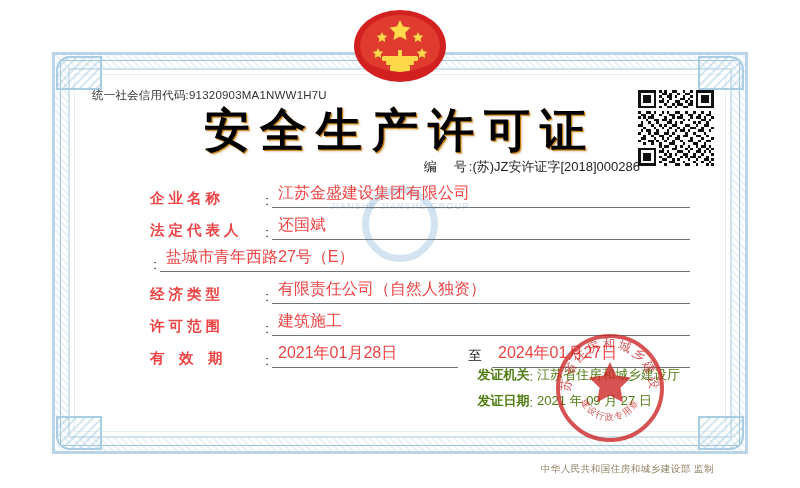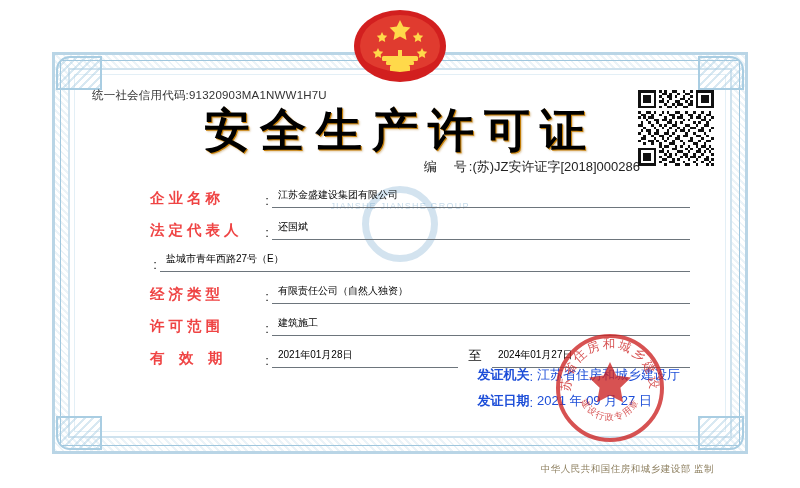--- a/index.html
+++ b/index.html
@@ -196,22 +196,22 @@
     flex: none;
   }
   .row .colon {
     width: 10px;
     text-align: center;
     font-size: 13px;
     color: #111111;
     flex: none;
   }
   .row .value {
-    font-size: 10px;
-    color: #000000;
+    font-size: 16px;
+    color: #ef4444;
     border-bottom: 1px solid #6d757c;
     flex: 1;
     padding: 0 0 3px 6px;
     min-height: 16px;
     white-space: nowrap;
     overflow: hidden;
   }
   .row .value.dual-a { flex: 0 0 180px; }
   .row .sep {
     flex: none;
@@ -229,21 +229,21 @@
     right: 120px;
     top: 366px;
     text-align: left;
     z-index: 3;
   }
   .issue-row {
     display: flex;
     align-items: flex-end;
     margin-bottom: 8px;
     font-size: 13px;
-    color: #1d4ed8;
+    color: #4d7c0f;
     white-space: nowrap;
   }
   .issue-row .ilabel { font-weight: bold; }
   .issue-row .ivalue { margin-left: 4px; }
 
   
   .seal {
     position: absolute;
     right: 132px;
     top: 330px;

